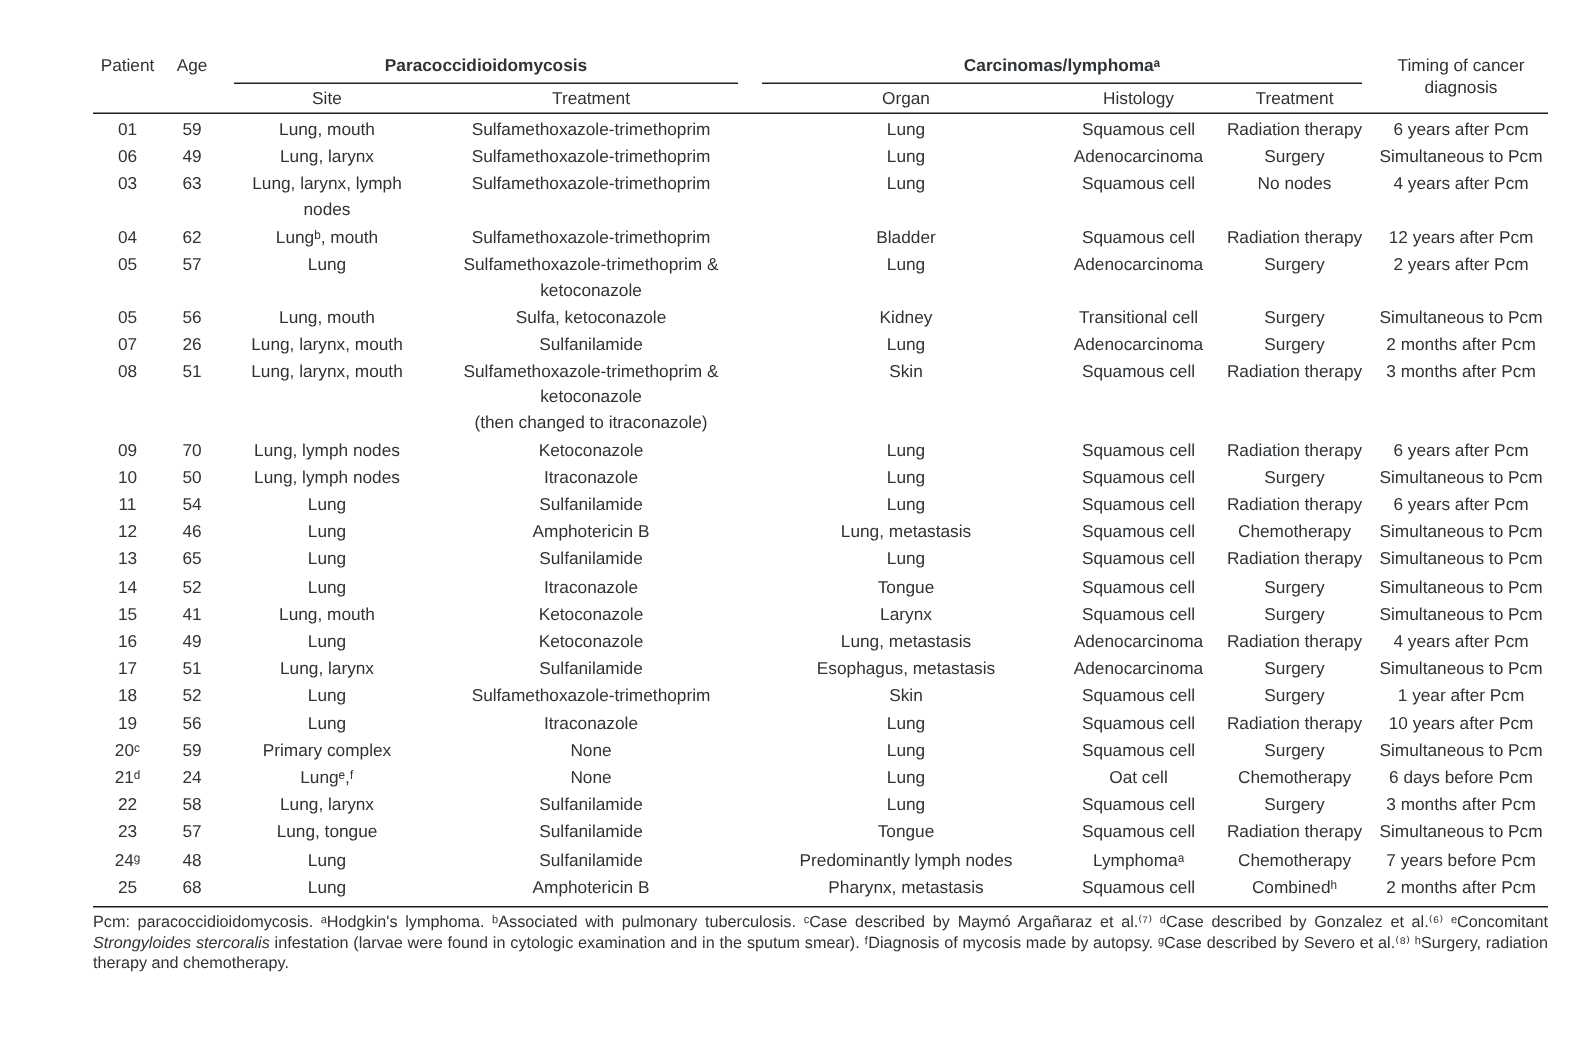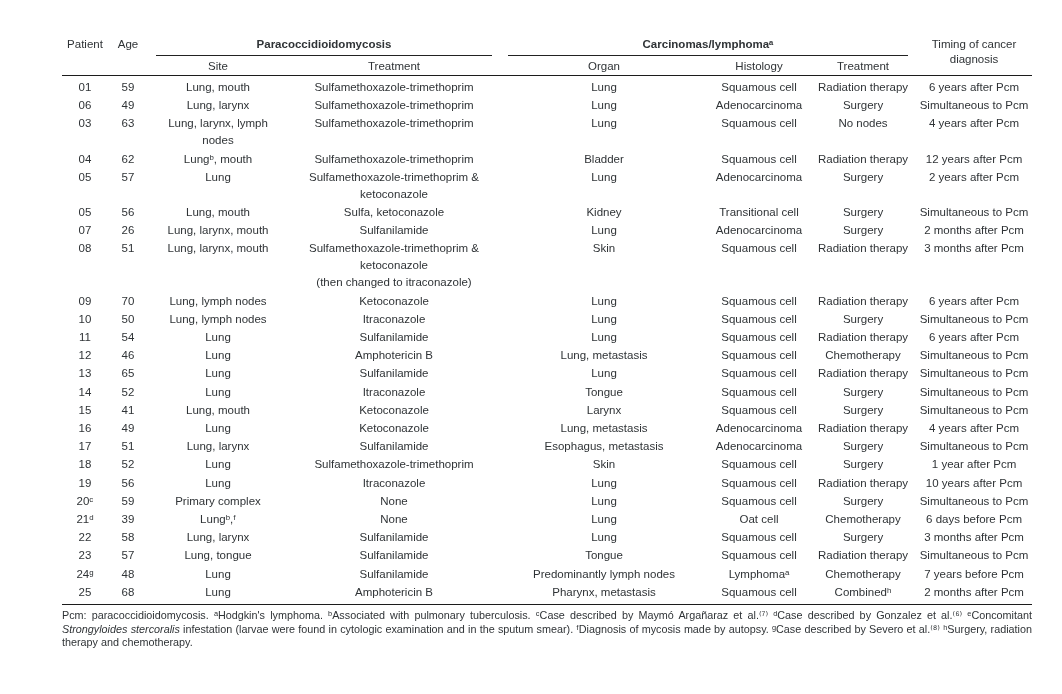--- a/index.html
+++ b/index.html
@@ -310,22 +310,22 @@
           <td>59</td>
           <td>Primary complex</td>
           <td>None</td>
           <td>Lung</td>
           <td>Squamous cell</td>
           <td>Surgery</td>
           <td>Simultaneous to Pcm</td>
         </tr>
         <tr>
           <td>21ᵈ</td>
-          <td>39</td>
-          <td>Lungᵇ,ᶠ</td>
+          <td>24</td>
+          <td>Lungᵉ,ᶠ</td>
           <td>None</td>
           <td>Lung</td>
           <td>Oat cell</td>
           <td>Chemotherapy</td>
           <td>6 days before Pcm</td>
         </tr>
         <tr>
           <td>22</td>
           <td>58</td>
           <td>Lung, larynx</td>

